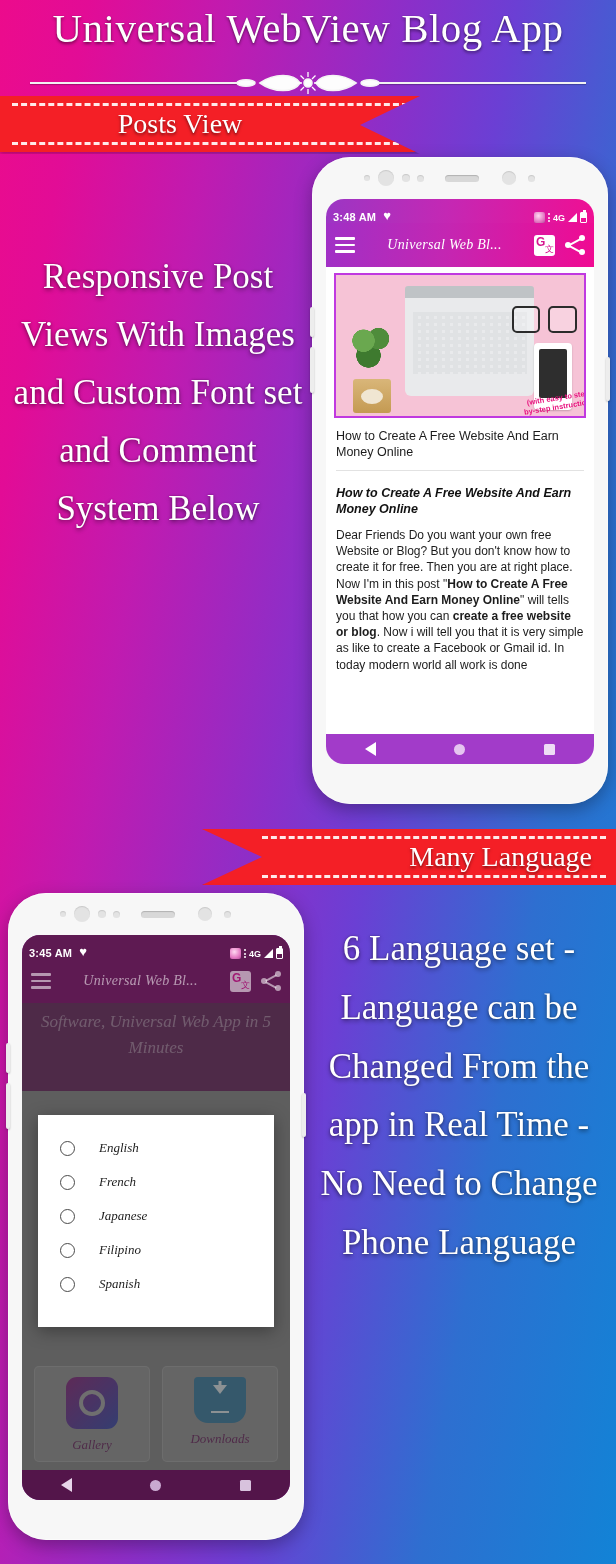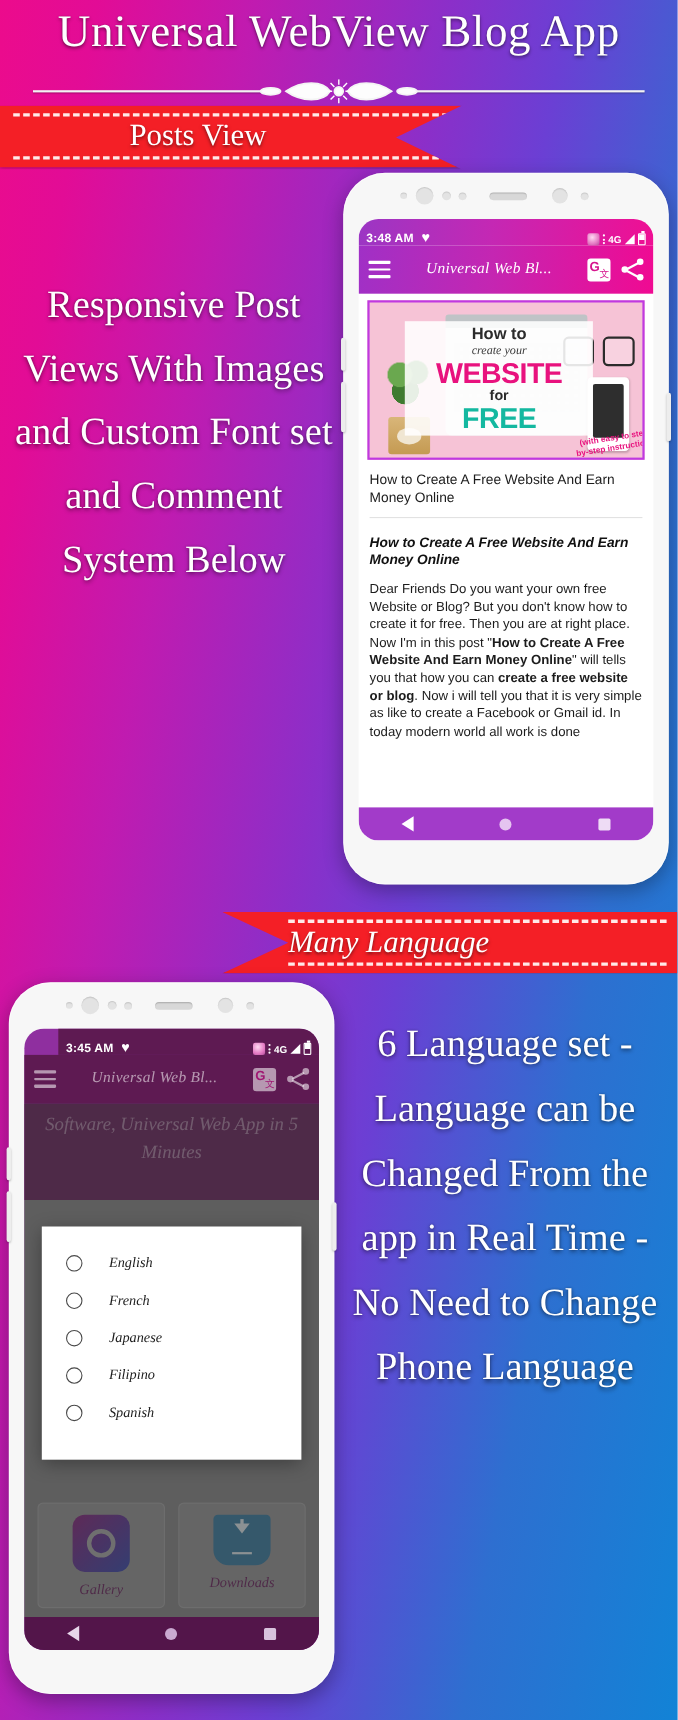--- a/index.html
+++ b/index.html
@@ -35,21 +35,21 @@
      font-family:"Liberation Serif", serif; font-size:28px; color:#fff;
      text-shadow:0 2px 3px rgba(0,0,0,.5); white-space:nowrap;
   }
   
   #ribbon-posts { left:0; top:96px; width:420px; height:56px;
      clip-path:polygon(0 0,420px 0,360px 29px,420px 58px,0 58px); }
   #ribbon-posts .rib-txt { left:0; width:360px; text-align:center; }
   
   #ribbon-lang { left:202px; top:829px; width:414px; height:56px;
      clip-path:polygon(0 0,60px 28px,0 56px,414px 56px,414px 0); }
-  #ribbon-lang .rib-txt { left:60px; width:330px; text-align:left;font-style:italic; }
+  #ribbon-lang .rib-txt { left:60px; width:330px; text-align:right; }
   #ribbon-lang .rib-dash { left:60px; right:10px; }
 
   
   .promo { position:absolute; text-align:center; color:#fff;
      font-family:"Liberation Serif", serif;
      text-shadow:0 2px 4px rgba(0,0,0,.45), 0 0 2px rgba(0,0,0,.3); }
   #promo-left { left:8px; top:245; width:300px; top:248px; font-size:35px; line-height:1.66; }
   #promo-right { right:4px; top:920px; width:306px; font-size:35px; line-height:1.68; }
 
   
@@ -161,21 +161,21 @@
      font-size:12.5px; color:#111; line-height:1.3; margin:0 2px 10px; }
   .post-body { font-family:"Liberation Sans",sans-serif; font-size:12px; color:#1c1c1c;
      line-height:1.35; margin:0 2px; }
   .post-body b { font-weight:bold; }
 
   
   #phone-lang { left:8px; top:893px; width:296px; height:647px; }
   #phone-lang .phone-inner { top:42px; bottom:40px; }
   #p2-screen { position:absolute; inset:0; display:flex; flex-direction:column;
      background:#8f2f9f; }
-  #p2-screen .statusbar { background:#5e1a52;margin-left:31px; }
+  #p2-screen .statusbar { background:#5e1a52; }
   #p2-screen .appbar   { background:#5e1a52; }
   #p2-screen .appbar-title, #p2-screen .ham i,
   #p2-screen .share-icon i, #p2-screen .share-icon u { opacity:.55; }
   #p2-screen .gt-icon { opacity:.55; }
   .p2-body { flex:1; position:relative; overflow:hidden;
      background:linear-gradient(#5d1a52 0 88px, #7b7b7b 88px 100%); }
   .p2-hero { text-align:center; font-family:"Liberation Serif",serif; font-style:italic;
      font-size:17px; color:rgba(255,255,255,.40); line-height:1.55; padding:6px 8px 0; }
   .p2-tiles { position:absolute; left:12px; right:12px; bottom:8px; display:flex; gap:12px; }
   .p2-tile { flex:1; background:rgba(255,255,255,.10); border:1px solid rgba(255,255,255,.12);
@@ -291,27 +291,20 @@
         <div class="feat-img">
           <div class="fi-laptop"></div>
             <div class="fi-keys"></div>
           <div class="fi-plant"></div>
           <div class="fi-watch"></div>
           <div class="fi-glass">
               <i></i>
               <i></i>
             </div>
           <div class="fi-phone"></div>
-          <div class="fi-card">
-            <div class="fi-t1">How to</div>
-            <div class="fi-t2">create your</div>
-            <div class="fi-t3">WEBSITE</div>
-            <div class="fi-t4">for</div>
-            <div class="fi-t5">FREE</div>
-          </div>
           <div class="fi-badge">(with easy to step-by-step instructions)</div>
         </div>
 
         <div class="post-title">How to Create A Free Website And Earn Money Online</div>
         <div class="post-rule"></div>
         <div class="post-sub">How to Create A Free Website And Earn Money Online</div>
         <div class="post-body"><span>Dear Friends Do you want your own free Website or Blog? But you don't know how to create it for free. Then you are at right place. Now I'm in this post "</span><b>How to Create A Free Website And Earn Money Online</b><span>" will tells you that how you can </span><b>create a free website or blog</b><span>. Now i will tell you that it is very simple as like to create a Facebook or Gmail id. In today modern world all work is done</span></div>
       </div>
 
       <div class="navbar">

